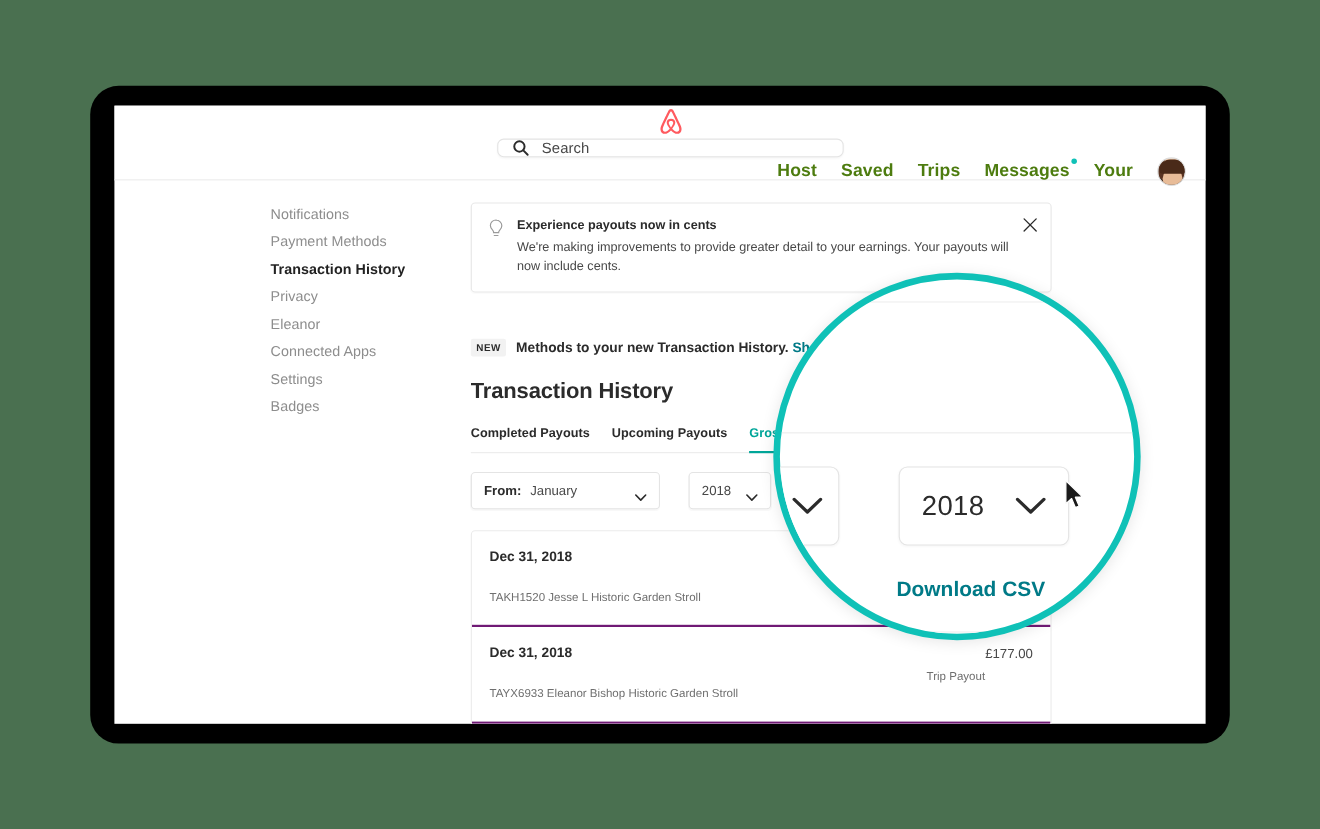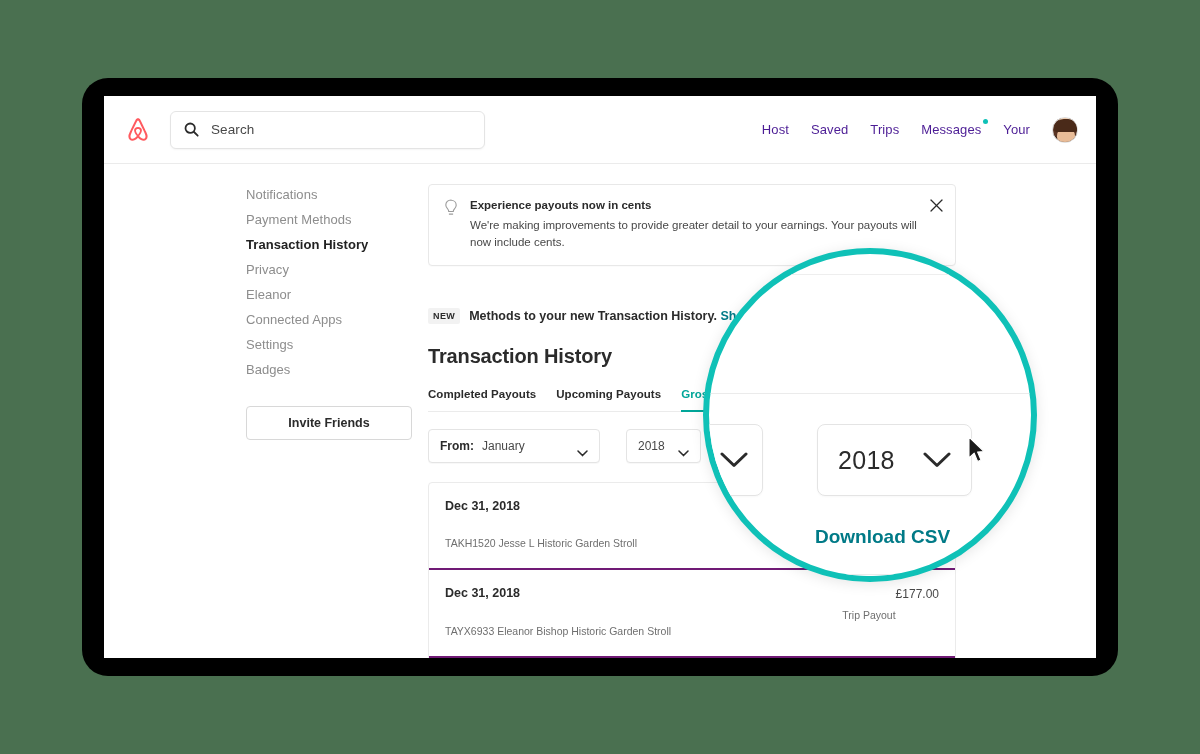--- a/index.html
+++ b/index.html
@@ -26,21 +26,21 @@
     background: #ffffff;
     overflow: hidden;
   }
 
   
   #topnav {
     position: absolute; left: 0; top: 0;
     width: 992px; height: 68px;
     background: #fff;
     border-bottom: 1px solid #ebebeb;
-    display: flex; align-items: center;
+    display: flex; align-items: center; flex-direction: column;
   }
   #airbnb-logo { margin-left: 20px; width: 28px; height: 30px; flex: none; }
   #search-box {
     margin-left: 18px;
     width: 315px; height: 38px;
     border: 1px solid #e4e4e4;
     border-radius: 6px;
     background: #fff;
     display: flex; align-items: center;
     box-shadow: 0 1px 2px rgba(0,0,0,.045);
@@ -48,22 +48,22 @@
   #search-box .mag { margin-left: 13px; width: 15px; height: 15px; flex:none; }
   .search-text {
     margin-left: 12px;
     font-size: 13.5px; color: #484848; letter-spacing: .1px;
   }
   #nav-right {
     margin-left: auto; margin-right: 18px;
     display: flex; align-items: center; gap: 22px;
   }
   .nav-link {
-    font-size: 13px; color: #4c1d95; position: relative;
-    white-space: nowrap; letter-spacing: .1px;
+    font-size: 16px; color: #4d7c0f; position: relative;
+    white-space: nowrap; letter-spacing: .1px; font-weight: bold;
   }
   .nav-dot {
     position: absolute; right: -7px; top: -3px;
     width: 5px; height: 5px; border-radius: 50%;
     background: #0fc1b7;
   }
   #avatar {
     width: 26px; height: 26px; border-radius: 50%;
     background: radial-gradient(circle at 50% 30%, #f0c9a8 0 38%, #5a3423 39% 70%, #3a2418 71%);
     overflow: hidden; position: relative; flex: none;
@@ -266,21 +266,20 @@
 
       <div id="sidebar">
         <div class="side-item">Notifications</div>
         <div class="side-item">Payment Methods</div>
         <div class="side-item active">Transaction History</div>
         <div class="side-item">Privacy</div>
         <div class="side-item">Eleanor</div>
         <div class="side-item">Connected Apps</div>
         <div class="side-item">Settings</div>
         <div class="side-item">Badges</div>
-        <div id="invite-friends">Invite Friends</div>
       </div>
 
       <div id="content">
 
         <div id="info-banner">
           <span id="bulb-icon">
             <svg viewBox="0 0 16 19" width="16" height="19" aria-hidden="true">
               <path d="M8 1.2c3 0 5.2 2.2 5.2 5 0 1.9-1 3-1.9 4-.6.7-1 1.2-1 2v.3H5.7V12c0-.8-.4-1.3-1-2-.9-1-1.9-2.1-1.9-4 0-2.8 2.2-5 5.2-5z" fill="none" stroke="#9b9b9b" stroke-width="1.1"></path>
               <line x1="5.9" y1="15.1" x2="10.1" y2="15.1" stroke="#9b9b9b" stroke-width="1.1"></line>
             </svg>

